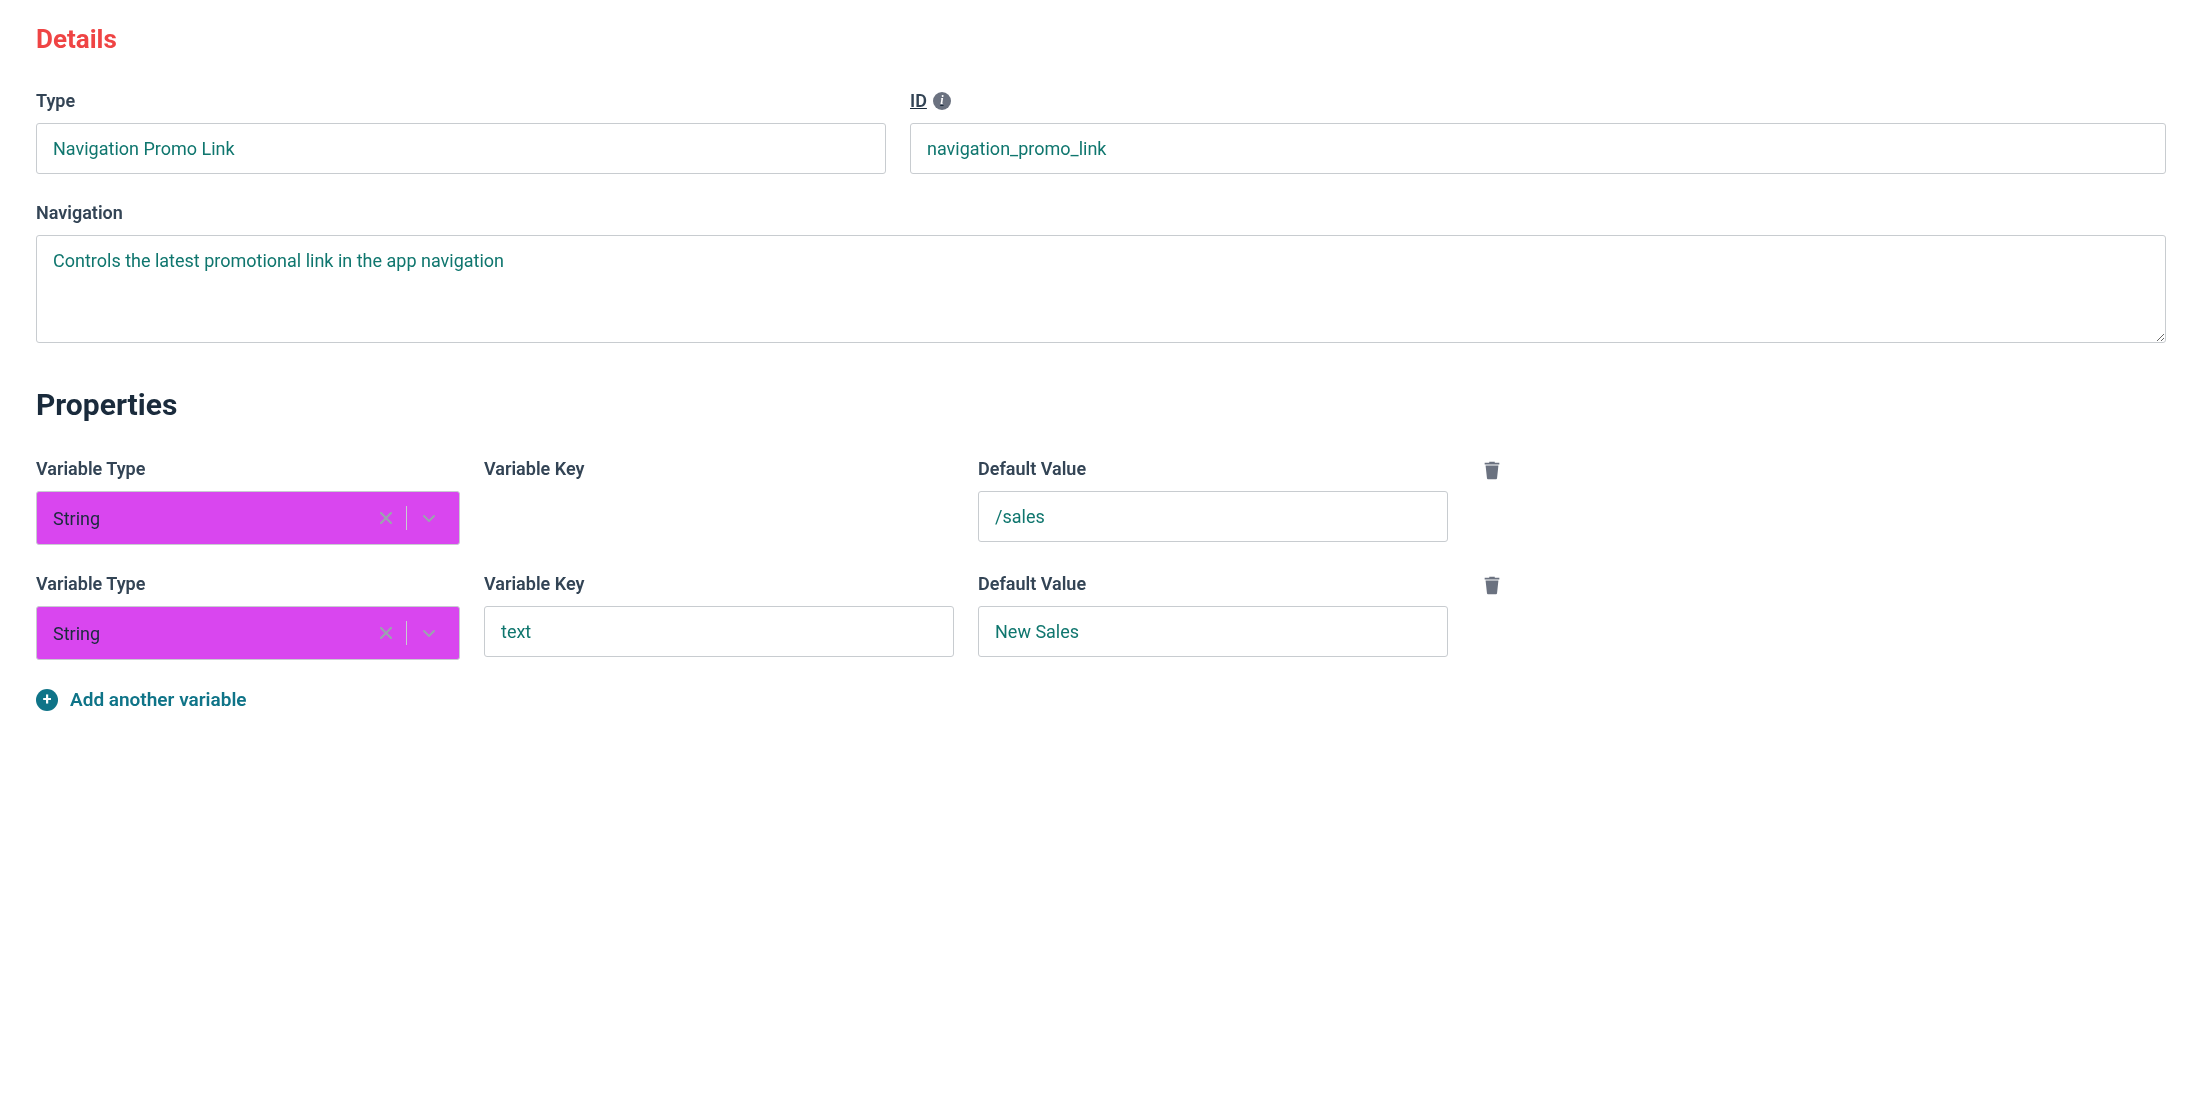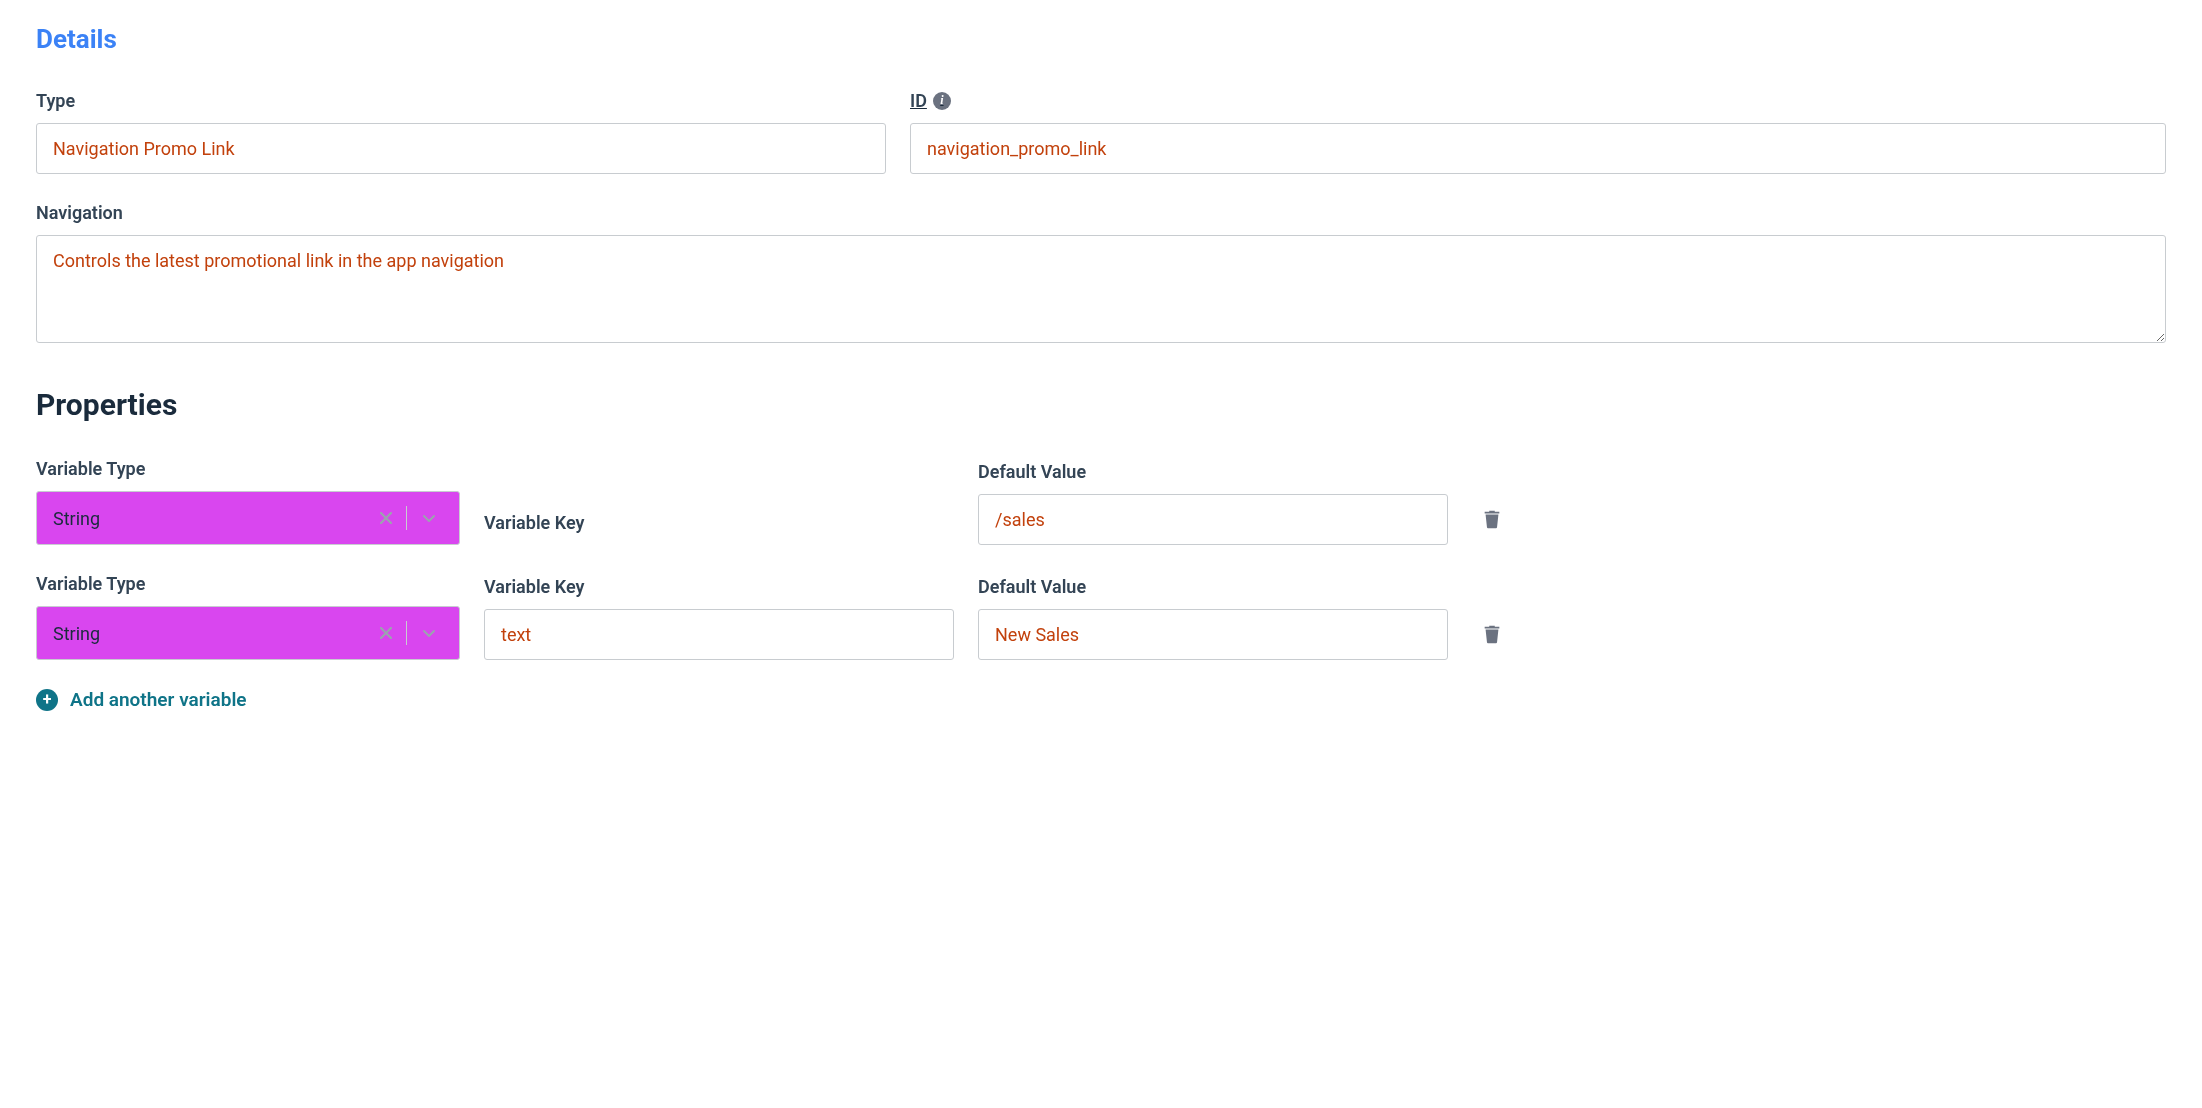--- a/index.html
+++ b/index.html
@@ -9,21 +9,21 @@
     }
     body {
       font-family: -apple-system, BlinkMacSystemFont, "Segoe UI", Roboto, Helvetica, Arial, sans-serif;
       background: #ffffff;
       color: #1a2b3c;
       padding: 24px 36px;
     }
     .section-heading {
       font-size: 26px;
       font-weight: 700;
-      color: #3b82f6;
+      color: #ef4444;
       margin-bottom: 36px;
     }
     .field-label {
       font-size: 18px;
       font-weight: 600;
       color: #334455;
       margin-bottom: 12px;
       display: flex;
       align-items: center;
       gap: 6px;
@@ -53,41 +53,41 @@
     .col-id {
       flex: 1;
       text-decoration: underline;
     }
     input[type="text"], textarea {
       width: 100%;
       border: 1px solid #c8ccd0;
       border-radius: 3px;
       padding: 14px 16px;
       font-size: 18px;
-      color: #c2410c;
+      color: #0f766e;
       font-family: inherit;
       background: #ffffff;
     }
     textarea {
       resize: both;
       min-height: 80px;
       height: 108px;
     }
     .description-block {
       margin-bottom: 40px;
     }
     .properties-heading {
       font-size: 30px;
       font-weight: 700;
       color: #1a2b3c;
       margin-bottom: 36px;
     }
     .prop-row {
       display: flex;
-      align-items: flex-end;
+      align-items: flex-start;
       gap: 24px;
       margin-bottom: 28px;
       width: 100%;
     }
     .prop-col-type {
       flex: 0 0 424px;
     }
     .prop-col-key {
       flex: 0 0 470px;
     }

